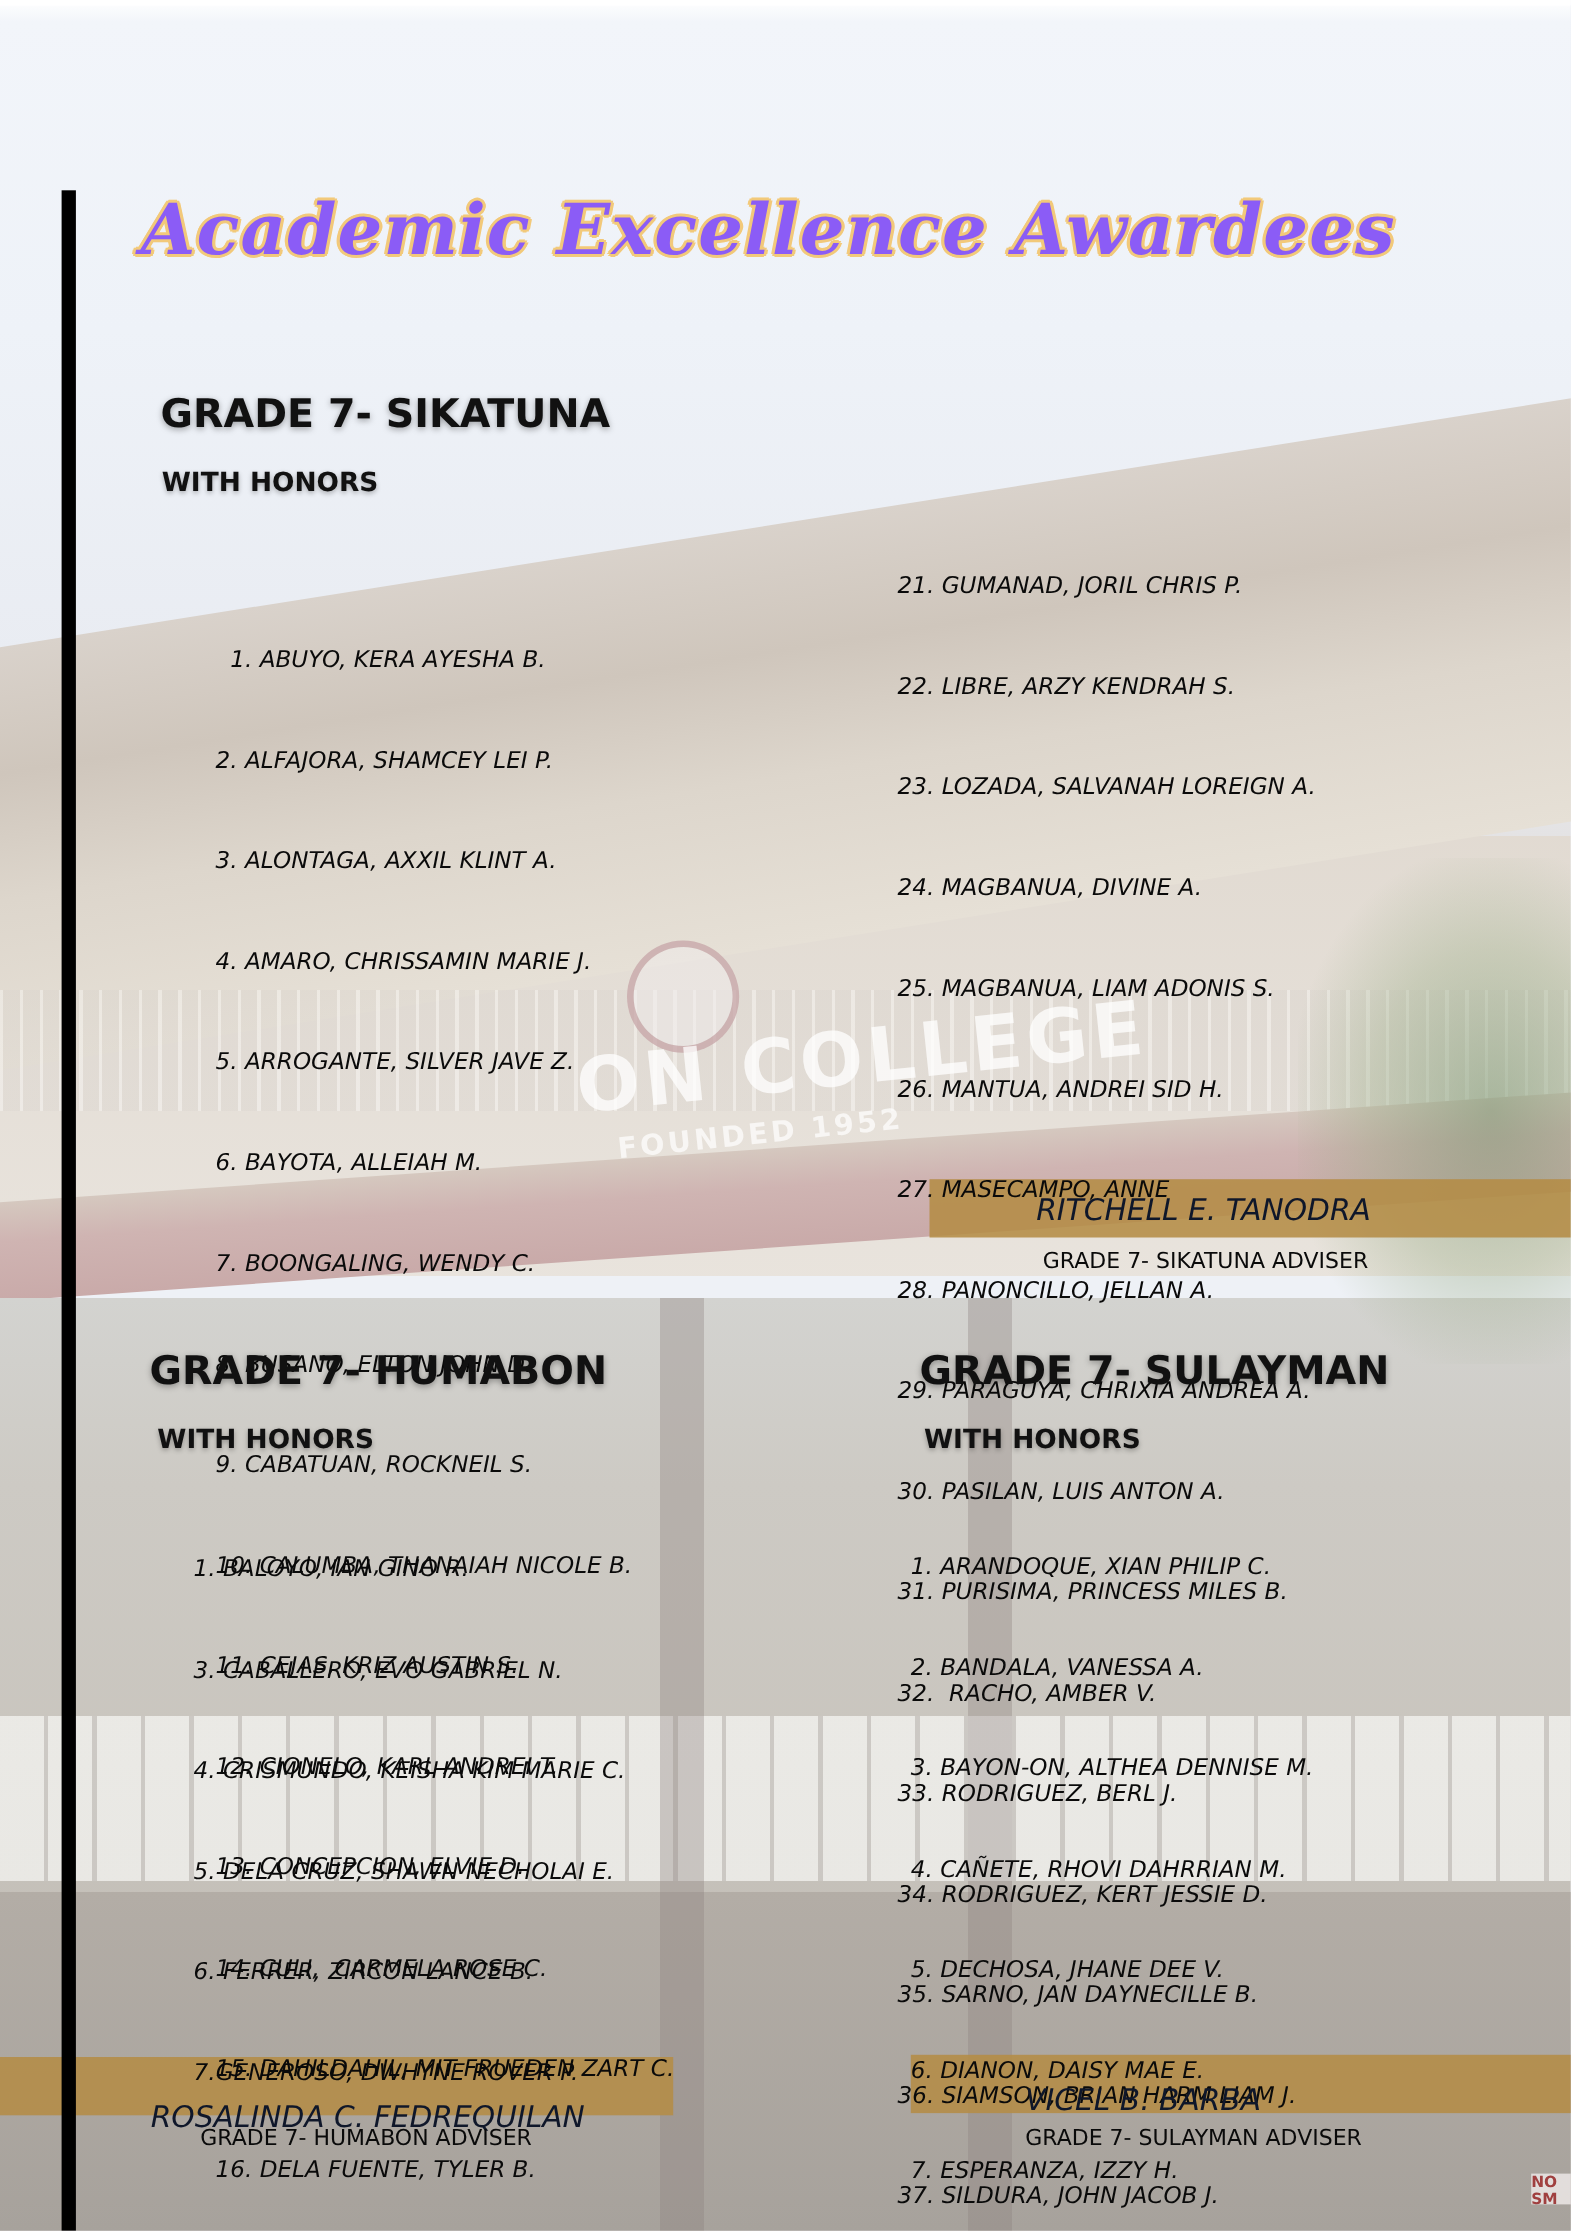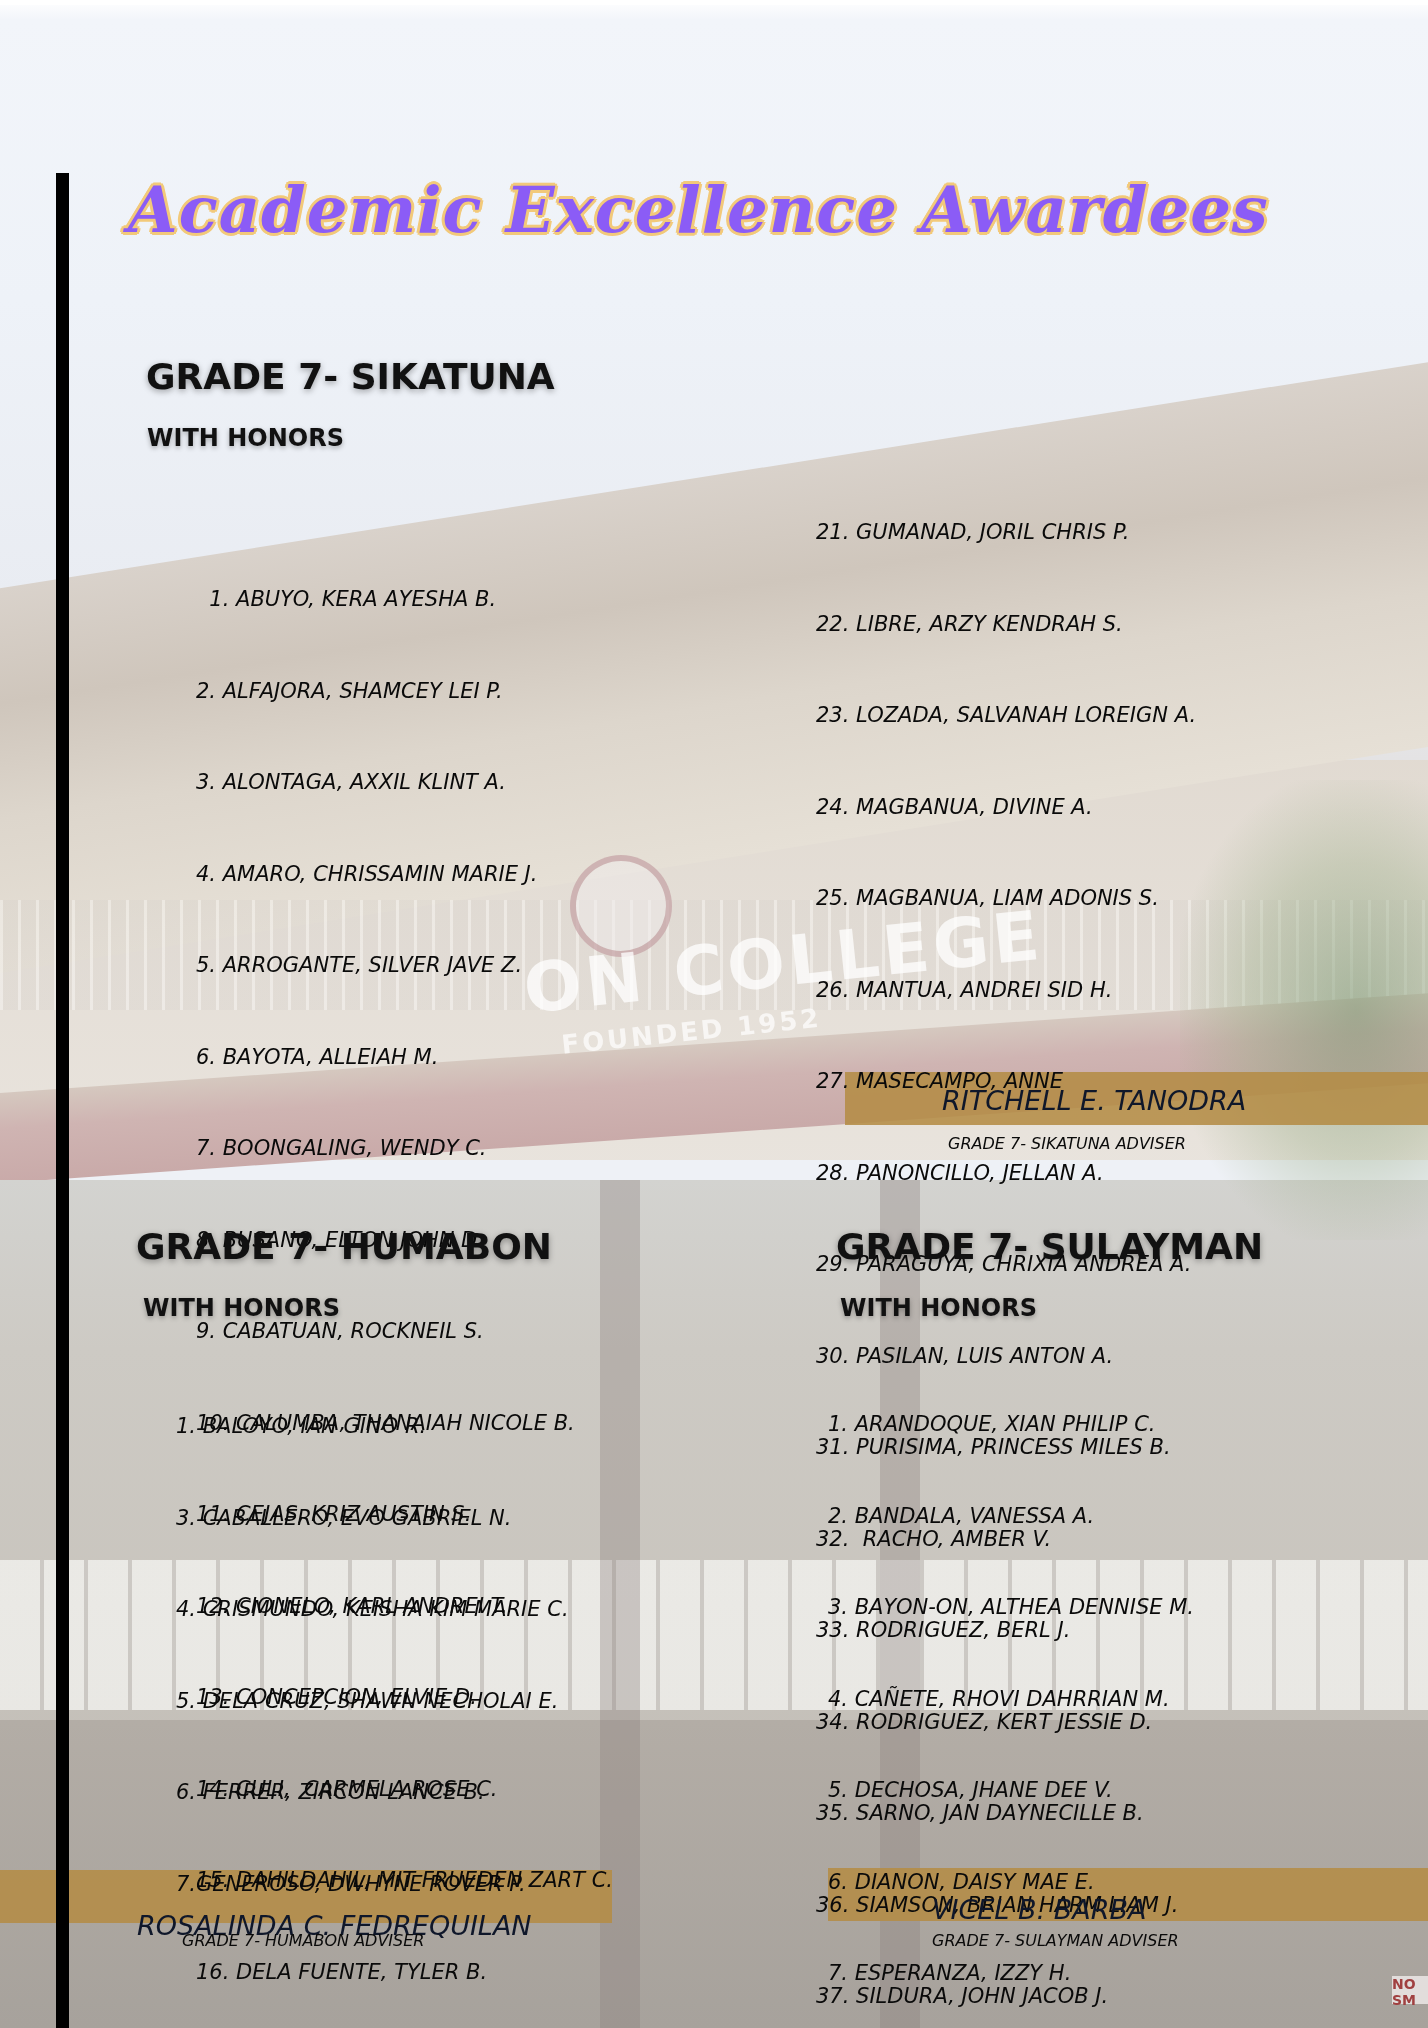--- a/index.html
+++ b/index.html
@@ -99,22 +99,22 @@
     }
     .name-list li { margin: 0; padding: 0; }
     .adviser-band {
       position: absolute; z-index: 3; height: 53px; background: rgba(180,140,70,0.88);
     }
     .adviser-name {
       position: absolute; z-index: 4; font-family: "DejaVu Sans", sans-serif; font-style: italic;
       font-size: 27px; color: #0f172a; white-space: nowrap;
     }
     .adviser-role {
-      position: absolute; z-index: 4; font-family: "DejaVu Sans", sans-serif; font-style: italic;
-      font-size: 16px; color: #0a0a0a; white-space: nowrap; text-align: right;
+      position: absolute; z-index: 4; font-family: "DejaVu Sans", sans-serif; 
+      font-size: 20px; color: #0a0a0a; white-space: nowrap; text-align: right;
     }
   </style>
 </head>
 <body>
 
 <div class="bg">
   <div class="sky"></div>
   <div class="topstrip"></div>
   <div class="facade"></div>
   <div class="roof"></div>

